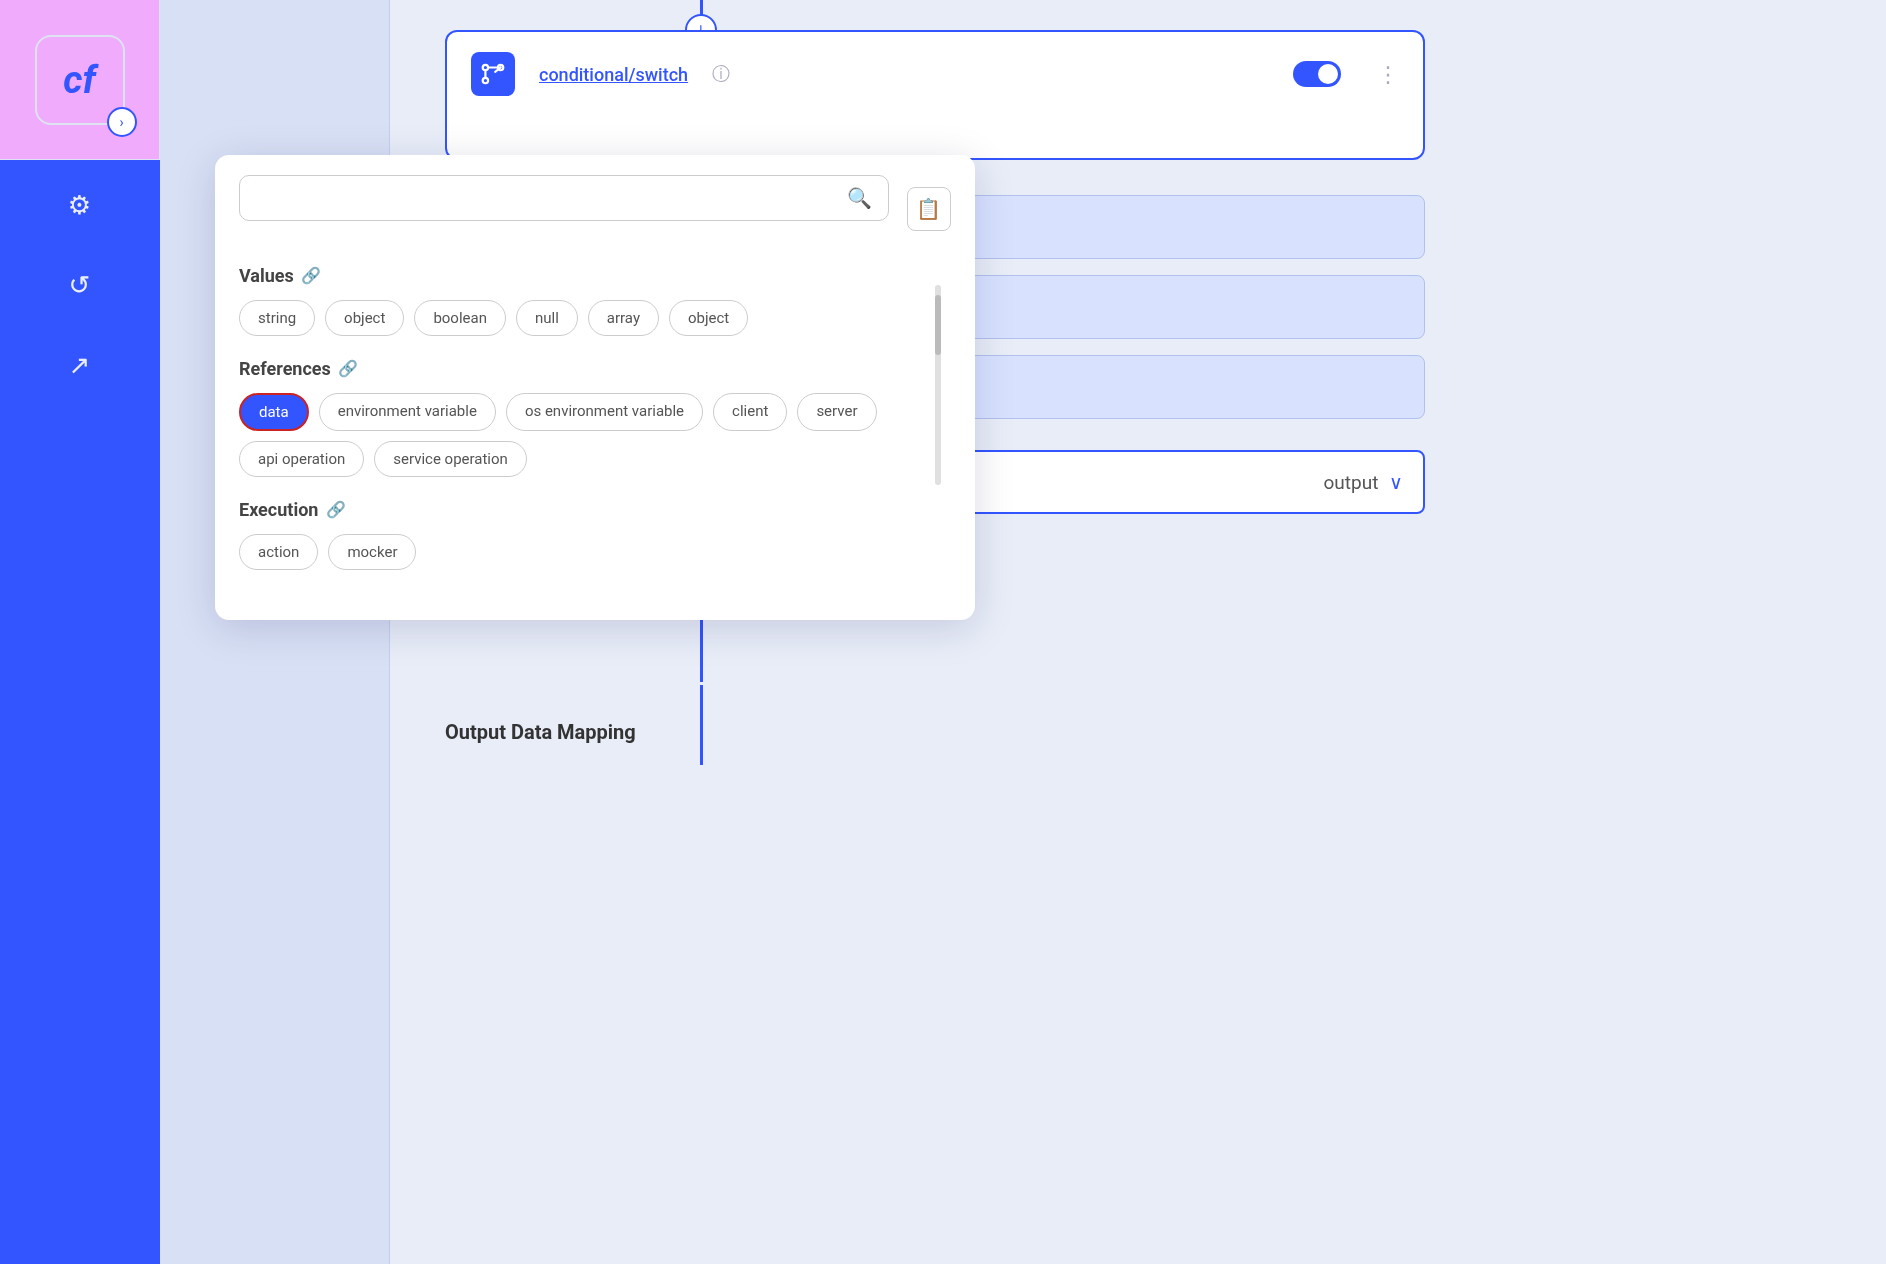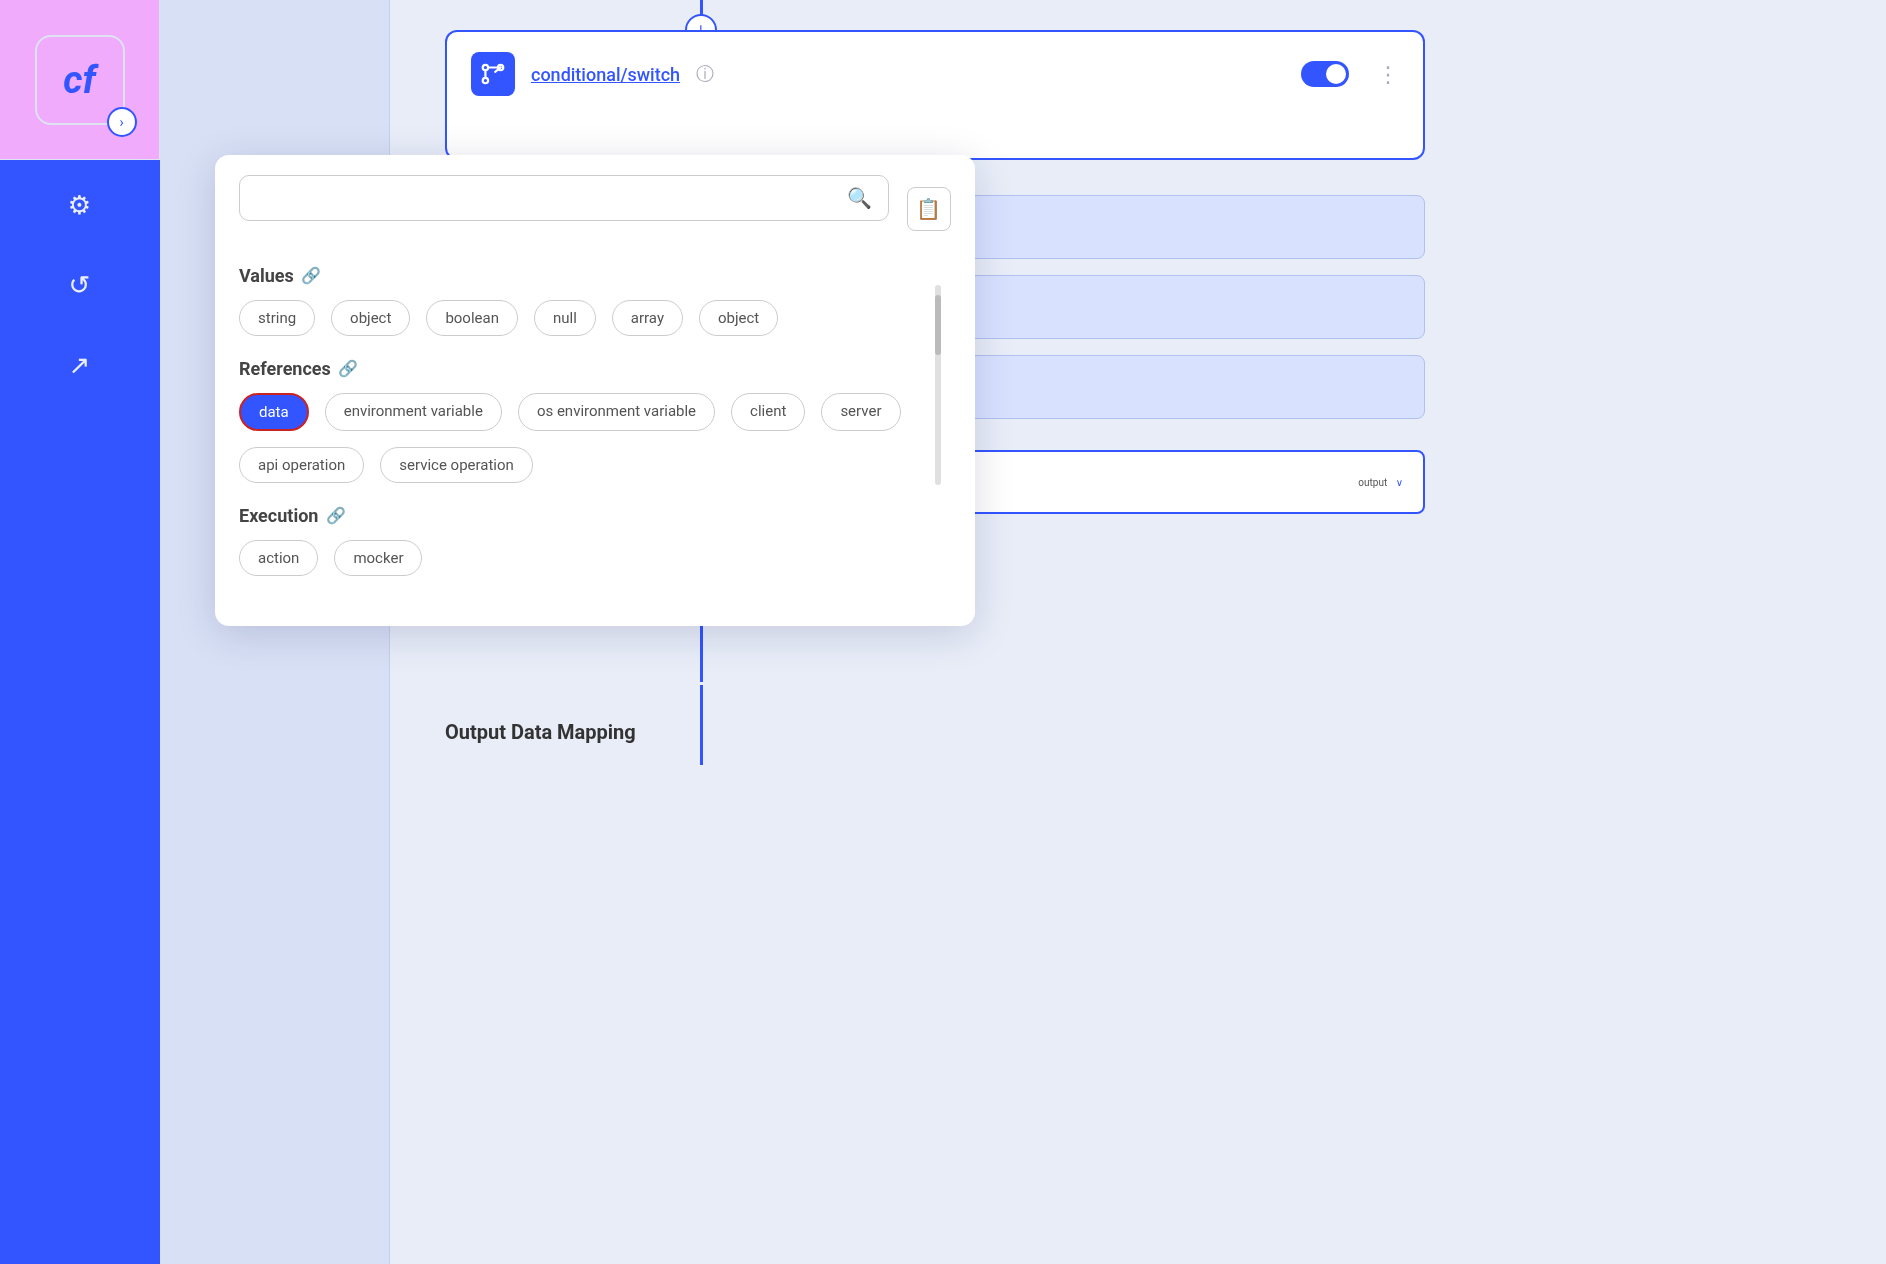--- a/index.html
+++ b/index.html
@@ -124,21 +124,21 @@
     .node-card-top {
       left: 285px;
       top: 30px;
       width: 980px;
       min-height: 130px;
     }
 
     .node-header {
       display: flex;
       align-items: center;
-      gap: 16px;
+      gap: 24px;
       margin-bottom: 14px;
     }
     .node-icon-box {
       width: 44px;
       height: 44px;
       background: #3355ff;
       border-radius: 8px;
       display: flex;
       align-items: center;
       justify-content: center;
@@ -222,21 +222,21 @@
       background: #fff;
       border: 2px solid #3355ff;
       border-radius: 8px;
       display: flex;
       align-items: center;
       padding: 0 20px;
       gap: 10px;
     }
     .output-row-label {
       color: #555;
-      font-size: 10px;
+      font-size: 19px;
       margin-left: auto;
       text-align: center;
     }
 
     
     .plus-circle {
       position: absolute;
       width: 32px;
       height: 32px;
       border-radius: 50%;
@@ -338,21 +338,21 @@
       gap: 8px;
     }
     .section-title .link-icon {
       color: #aab;
       font-size: 16px;
     }
 
     .tags-row {
       display: flex;
       flex-wrap: wrap;
-      gap: 16px;
+      gap: 10px;
       margin-bottom: 22px;
     }
 
     .tag {
       padding: 8px 18px;
       border-radius: 20px;
       border: 1.5px solid #ccc;
       font-size: 15px;
       color: #555;
       cursor: pointer;

